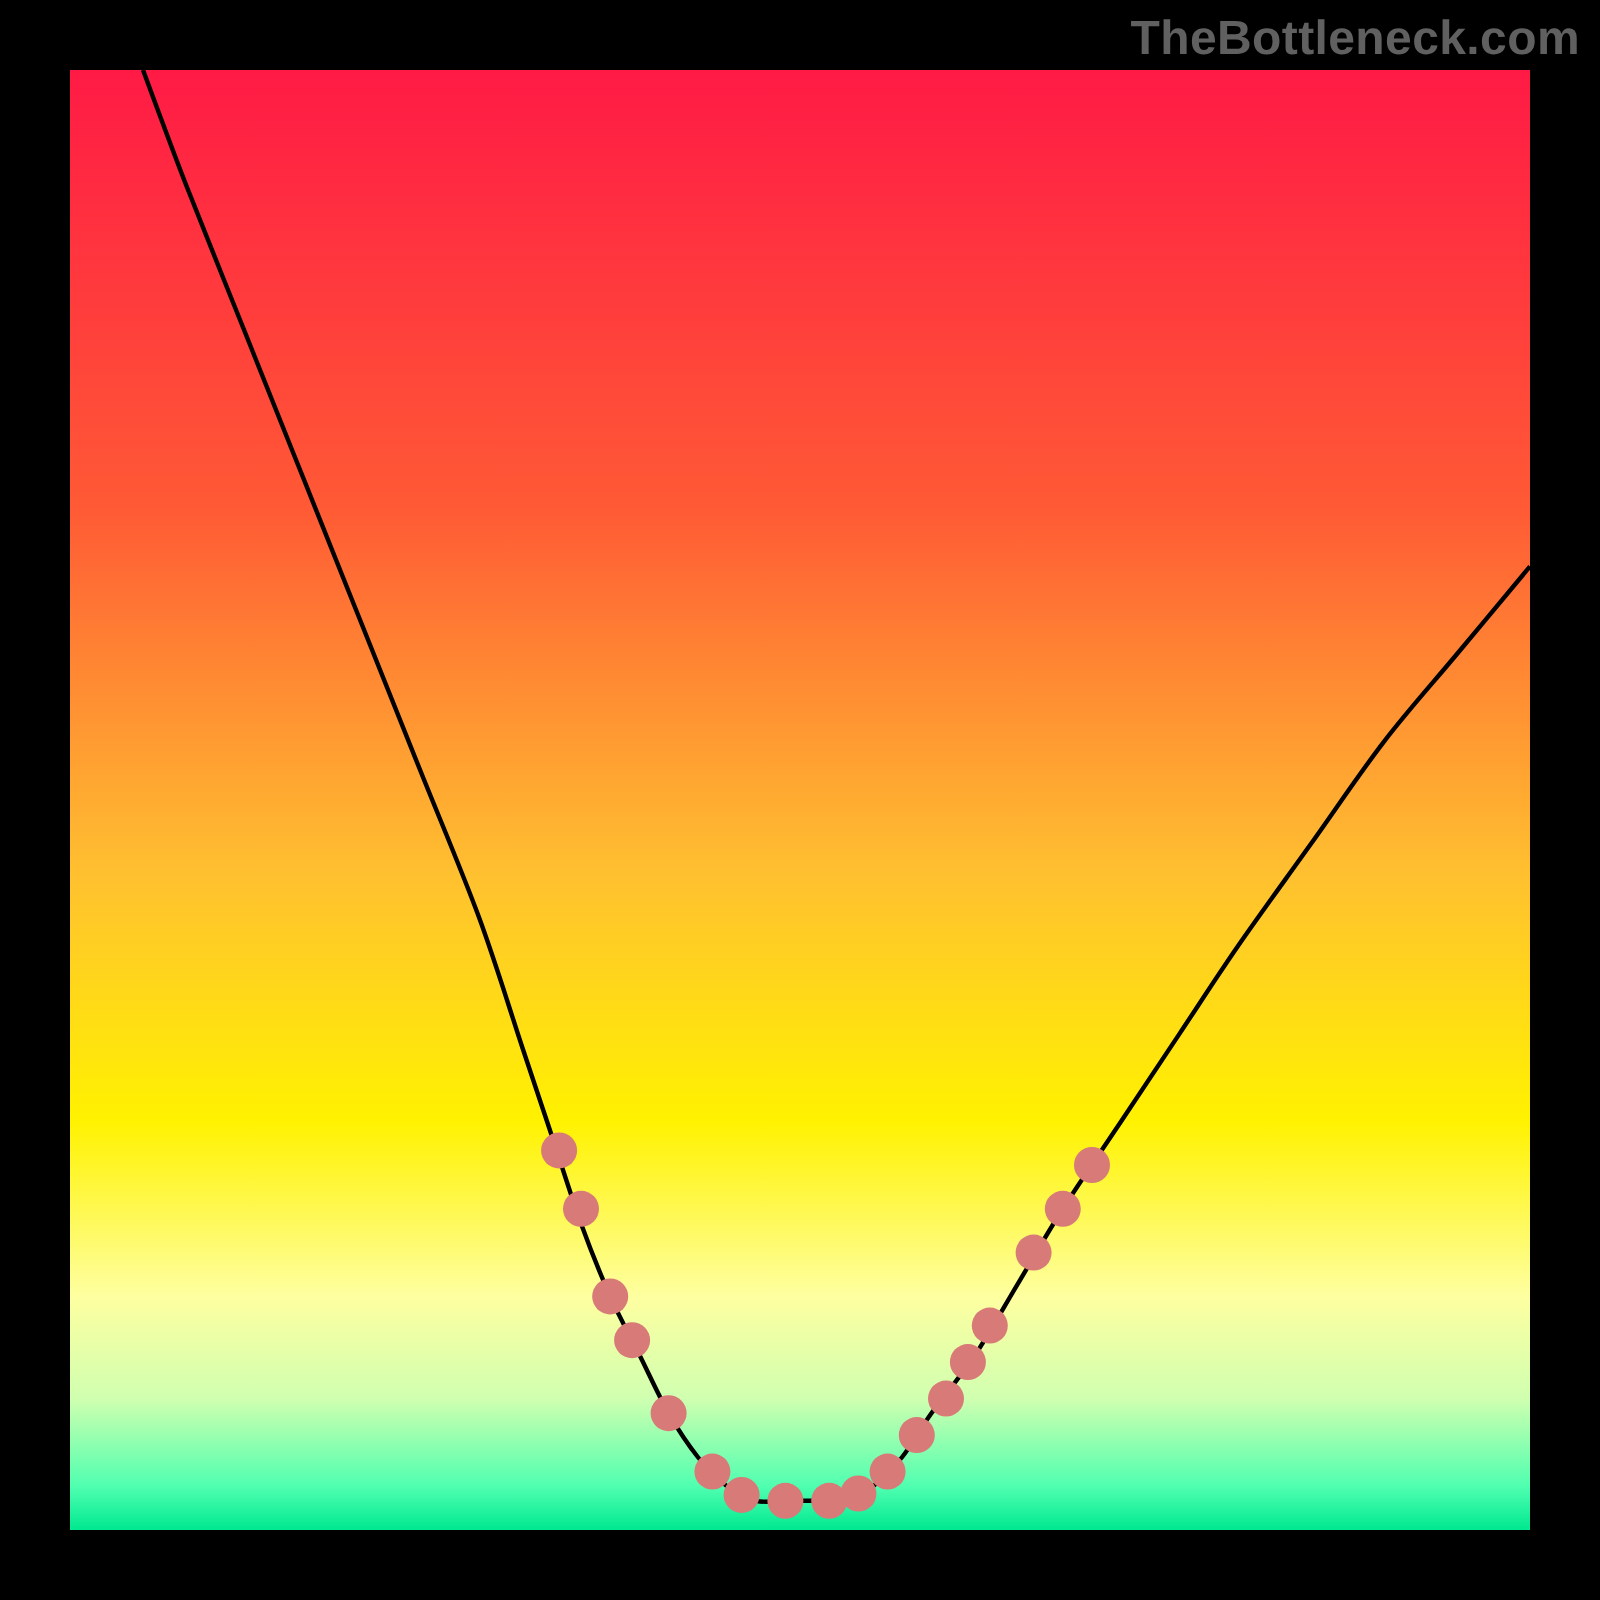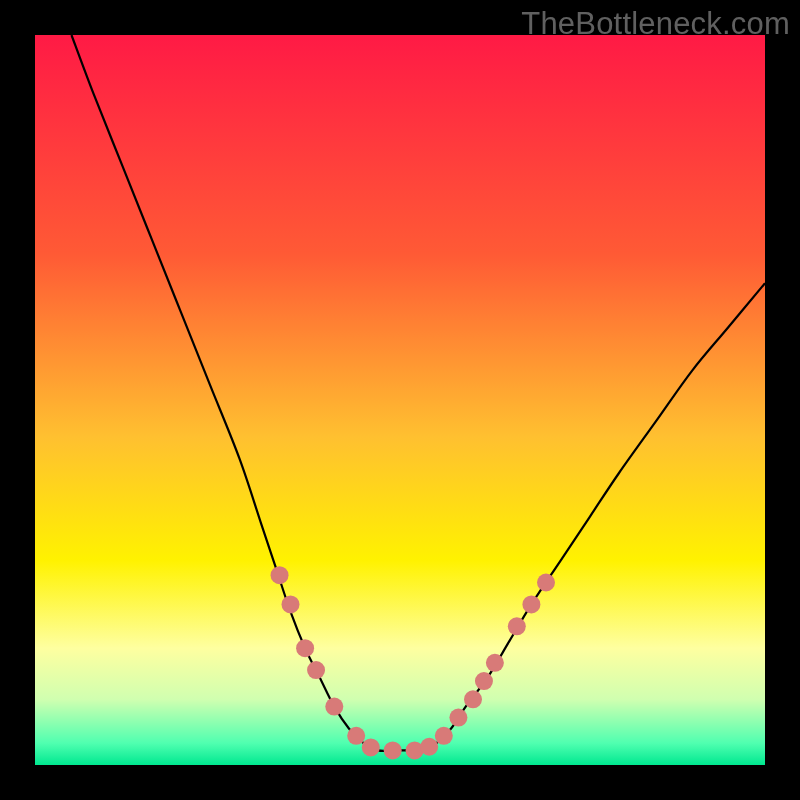--- a/index.html
+++ b/index.html
@@ -15,22 +15,22 @@
     width: 800px;
     height: 800px;
     background: #000;
     position: relative;
   }
   .watermark {
     position: absolute;
     top: 6px;
     right: 10px;
     color: #606060;
-    font-size: 31px;
-    font-weight: 400;
+    font-size: 24px;
+    font-weight: 700;
     letter-spacing: 0.2px;
     z-index: 10;
   }
   .plot {
     position: absolute;
     left: 35px;
     top: 35px;
     width: 730px;
     height: 730px;
   }

